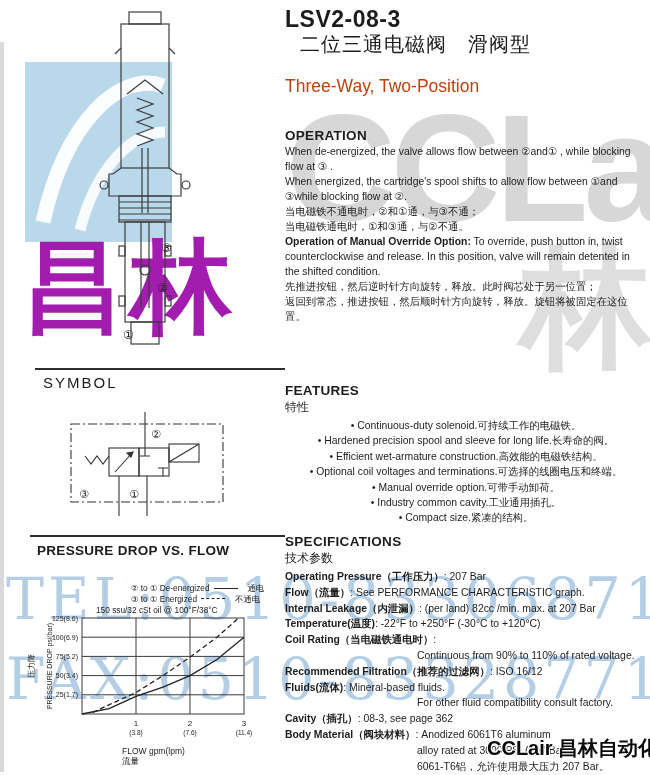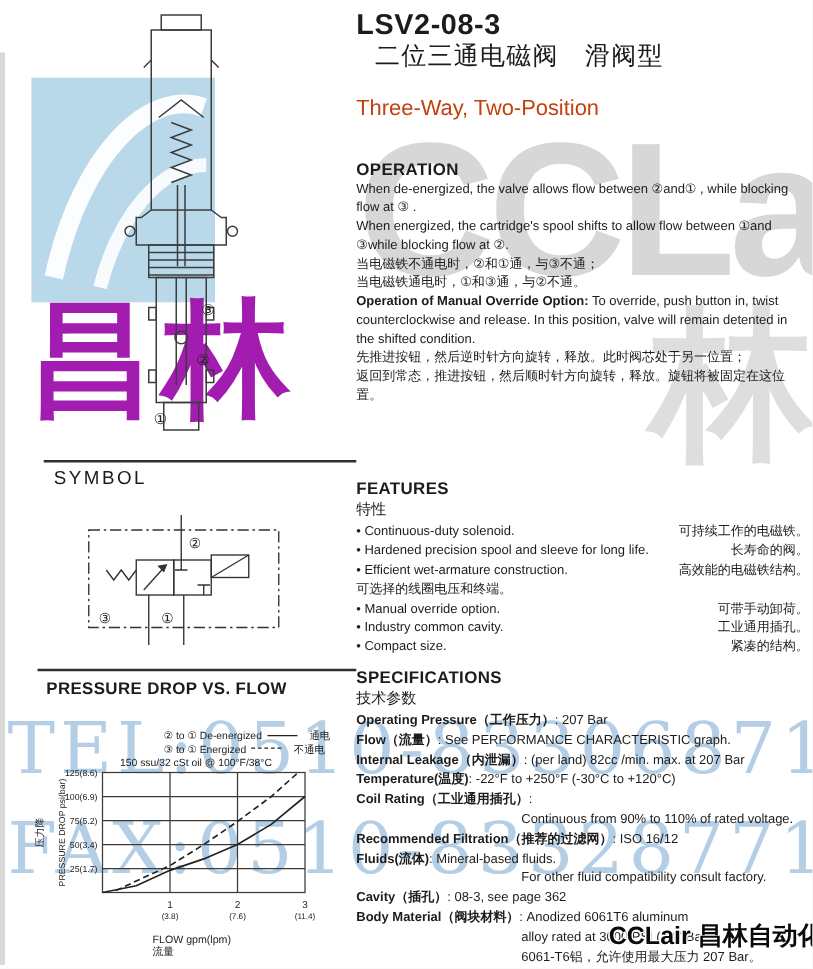--- a/index.html
+++ b/index.html
@@ -24,21 +24,21 @@
   .content{position:absolute;inset:0;z-index:2;}
   .model{left:285px;top:6px;font-size:23px;font-weight:bold;letter-spacing:.5px;}
   .sub-zh{left:300px;top:31px;font-size:20px;letter-spacing:1px;}
   .en-title{left:285px;top:76px;font-size:17.5px;line-height:21px;color:#c2410c;}
   .sec-h{font-size:13.5px;font-weight:bold;letter-spacing:.3px;}
   .op-h{left:285px;top:128px;}
   .op-paras{left:285px;top:144px;width:362px;font-size:10.4px;line-height:15px;}
   .feat{left:285px;top:383px;width:362px;}
   .feat-zh{font-size:12px;margin-top:1px;}
   .feat-rows{margin-top:2px;font-size:10.4px;line-height:15.4px;}
-  .feat-row{display:flex;justify-content:space-between;}
+  .feat-row{display:flex;justify-content:center;}
   .spec{left:285px;top:534px;width:364px;}
   .spec-zh{font-size:12px;margin-top:1px;}
   .spec-lines{margin-top:2px;font-size:10.4px;line-height:15.8px;}
   .spec-line.indent{padding-left:132px;}
   
   .valve-svg{left:85px;top:8px;}
   .rule{background:#2e2e2e;height:2px;}
   .rule1{left:35px;top:368px;width:250px;}
   .rule2{left:30px;top:535px;width:255px;}
   .symbol-h{left:43px;top:374px;font-size:15px;letter-spacing:2px;font-weight:normal;}
@@ -105,20 +105,21 @@
           </div>
           <div class="feat-row">
             <span>• Hardened precision spool and sleeve for long life.</span>
             <span>长寿命的阀。</span>
           </div>
           <div class="feat-row">
             <span>• Efficient wet-armature construction.</span>
             <span>高效能的电磁铁结构。</span>
           </div>
           <div class="feat-row">
+            <span>• Optional coil voltages and terminations.</span>
             <span>可选择的线圈电压和终端。</span>
           </div>
           <div class="feat-row">
             <span>• Manual override option.</span>
             <span>可带手动卸荷。</span>
           </div>
           <div class="feat-row">
             <span>• Industry common cavity.</span>
             <span>工业通用插孔。</span>
           </div>
@@ -130,21 +131,21 @@
     </div>
 
     <div class="abs spec">
       <div class="sec-h">SPECIFICATIONS</div>
       <div class="spec-zh">技术参数</div>
       <div class="spec-lines" id="spec-lines">
           <div class="spec-line"><b>Operating Pressure</b><b class="zh">（工作压力）</b><span>: 207 Bar</span></div>
           <div class="spec-line"><b>Flow</b><b class="zh">（流量）</b><span>: See PERFORMANCE CHARACTERISTIC graph.</span></div>
           <div class="spec-line"><b>Internal Leakage</b><b class="zh">（内泄漏）</b><span>: (per land) 82cc /min. max. at 207 Bar</span></div>
           <div class="spec-line"><b>Temperature</b><b class="zh">(温度)</b><span>: -22°F to +250°F (-30°C to +120°C)</span></div>
-          <div class="spec-line"><b>Coil Rating</b><b class="zh">（工业通用插孔）</b><span>:</span></div>
+          <div class="spec-line"><b>Coil Rating</b><b class="zh">（当电磁铁通电时）</b><span>:</span></div>
           <div class="spec-line indent"><span>Continuous from 90% to 110% of rated voltage.</span></div>
           <div class="spec-line"><b>Recommended Filtration</b><b class="zh">（推荐的过滤网）</b><span>: ISO 16/12</span></div>
           <div class="spec-line"><b>Fluids</b><b class="zh">(流体)</b><span>: Mineral-based fluids.</span></div>
           <div class="spec-line indent"><span>For other fluid compatibility consult factory.</span></div>
           <div class="spec-line"><b>Cavity</b><b class="zh">（插孔）</b><span>: 08-3, see page 362</span></div>
           <div class="spec-line"><b>Body Material</b><b class="zh">（阀块材料）</b><span>: Anodized 6061T6 aluminum</span></div>
           <div class="spec-line indent"><span>alloy rated at 3000 PSI (207 Bar).</span></div>
           <div class="spec-line indent"><span>6061-T6铝，允许使用最大压力 207 Bar。</span></div>
         </div>
     </div>

